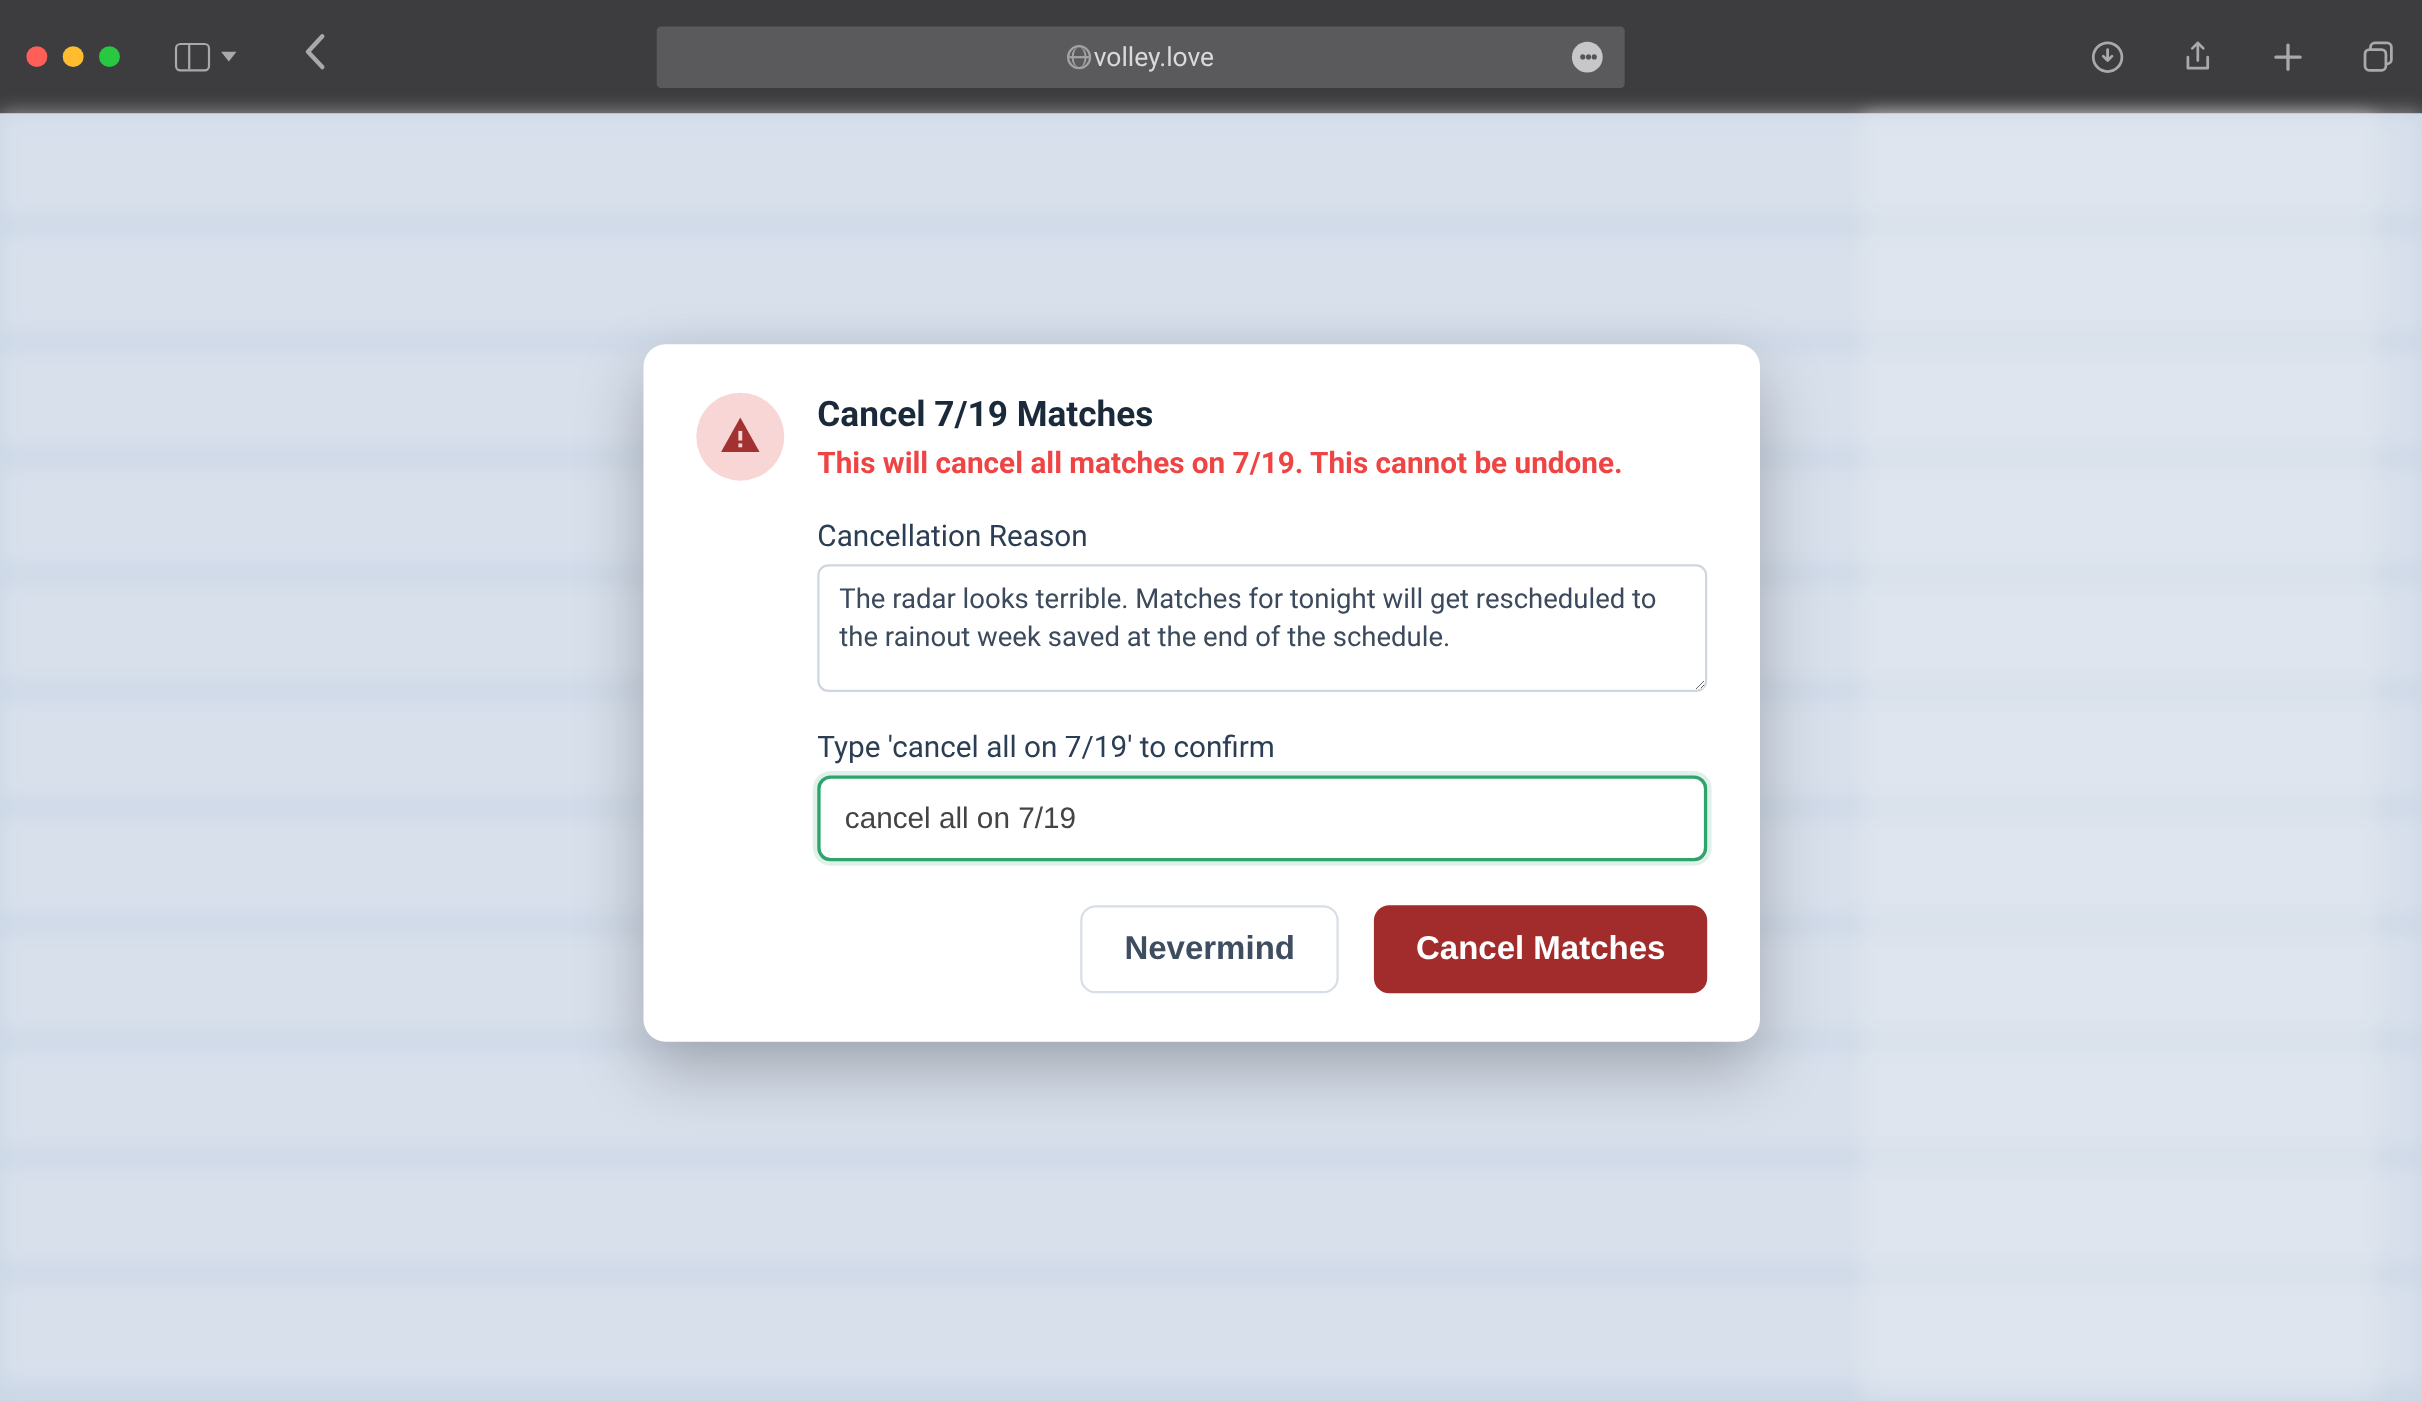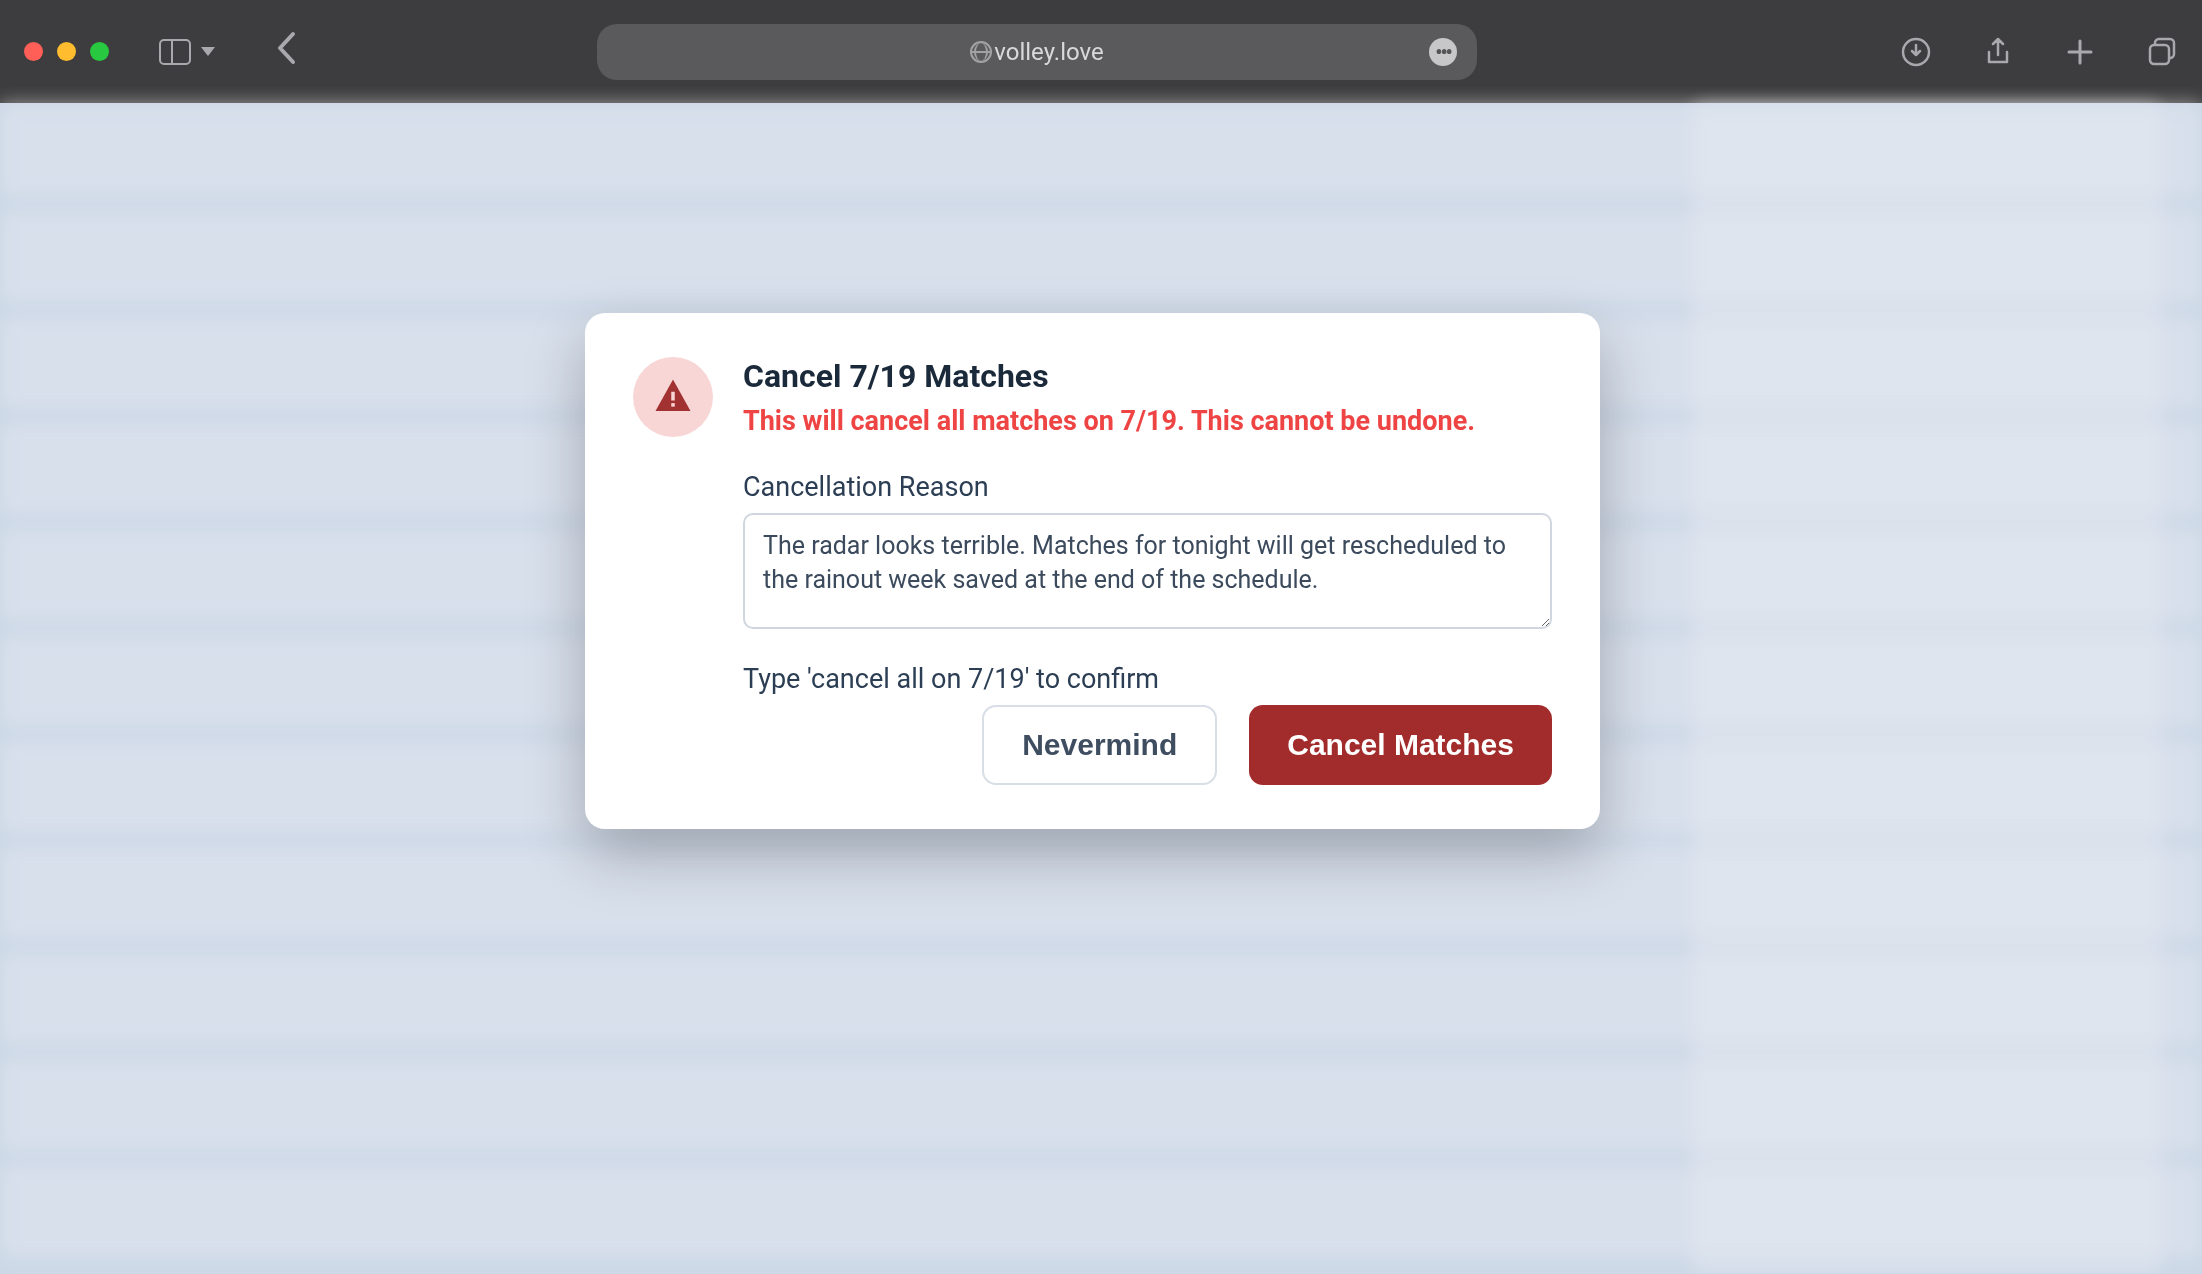--- a/index.html
+++ b/index.html
@@ -41,21 +41,21 @@
     .chev-down {
       width: 0; height: 0; border-left: 7px solid transparent; border-right: 7px solid transparent;
       border-top: 9px solid #a9a9ad;
     }
     .back-arrow { color: #a9a9ad; font-size: 34px; margin-left: 40px; cursor:pointer;}
     .url-bar {
       flex: 0 0 880px;
       margin-left: 280px;
       height: 56px;
       background: #5a5a5c;
-      border-radius: 20px;
+      border-radius: 4px;
       display: flex;
       align-items: center;
       justify-content: center;
       gap: 2px;
       color: #d9d9db;
       font-size: 24px;
       position: relative;
     }
     .url-globe { width: 22px; height: 22px; border: 2px solid #b5b5b7; border-radius: 50%; position: relative; opacity:.8;}
     .url-globe::before{content:"";position:absolute;left:0;right:0;top:50%;height:2px;background:#b5b5b7;transform:translateY(-50%);}
@@ -191,20 +191,21 @@
         </svg>
     </div>
     <div class="modal-body">
       <div class="modal-title">Cancel 7/19 Matches</div>
       <div class="modal-warn">This will cancel all matches on 7/19. This cannot be undone.</div>
 
       <div class="field-label">Cancellation Reason</div>
       <textarea class="reason-textarea" style="">The radar looks terrible. Matches for tonight will get rescheduled to the rainout week saved at the end of the schedule.</textarea>
 
       <div class="field-label">Type 'cancel all on 7/19' to confirm</div>
+      <input class="confirm-input" type="text" value="cancel all on 7/19" style="">
 
       <div class="modal-actions">
         <button class="btn btn-secondary">Nevermind</button>
         <button class="btn btn-danger">Cancel Matches</button>
       </div>
     </div>
   </div>
 </div>
 
 </body></html>

